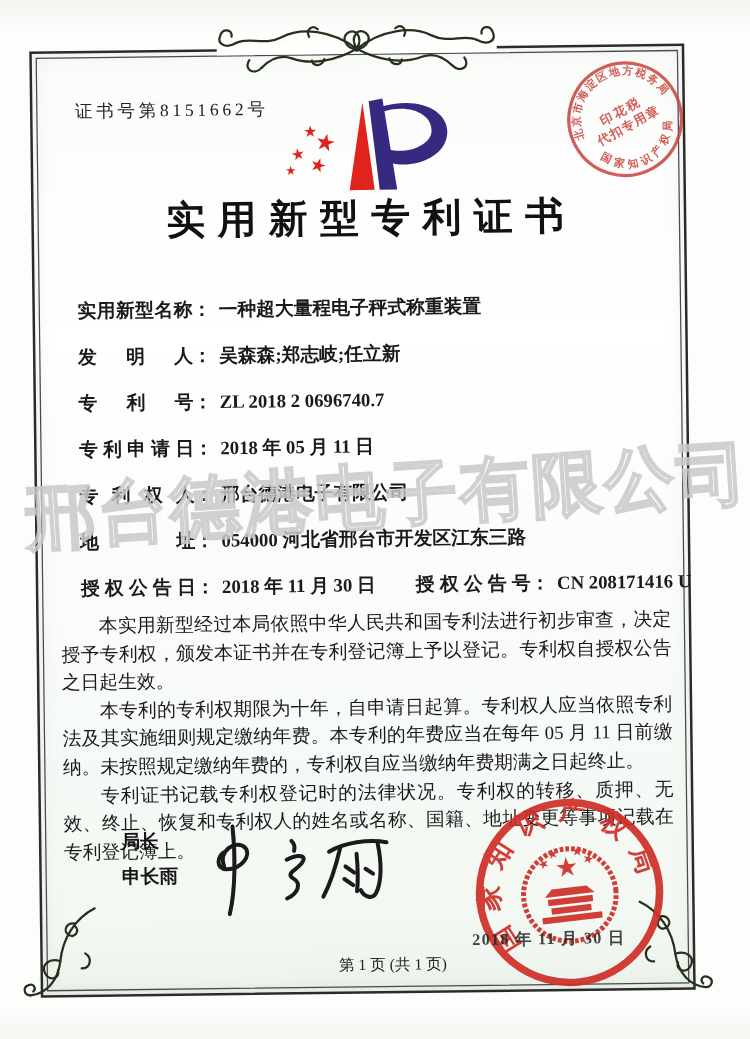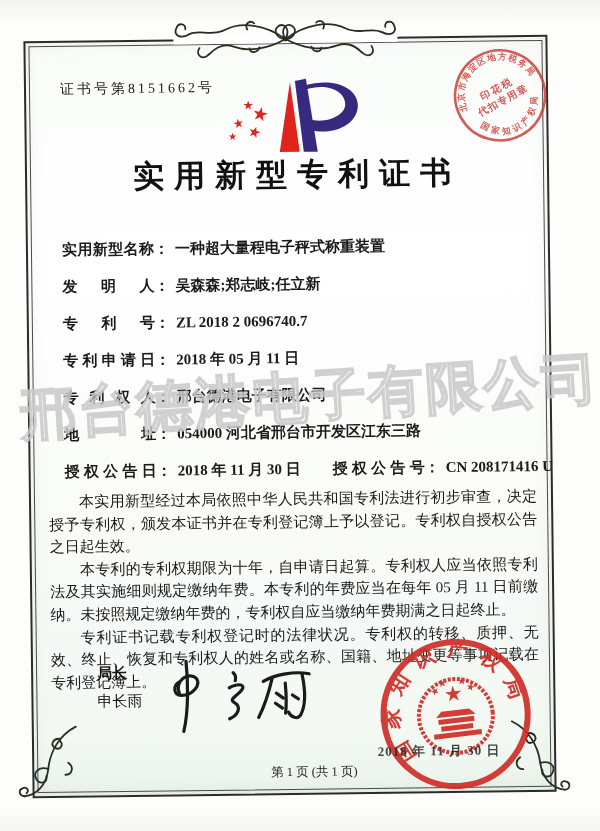--- a/index.html
+++ b/index.html
@@ -22,21 +22,21 @@
   .cert-no{left:36px;top:40px;font-size:14px;letter-spacing:3px;color:#222;}
   .title{left:10px;right:-10px;top:116px;text-align:center;font-size:31px;font-weight:600;letter-spacing:10px;color:#111;}
   .fields{left:36px;top:198px;right:14px;font-size:15px;font-weight:600;color:#1a1a1a;}
   .frow{height:22px;line-height:22px;margin-bottom:15px;position:relative;white-space:nowrap;}
   .flabel{display:inline-block;width:92px;text-align:justify;text-align-last:justify;vertical-align:top;}
   .fvalue{margin-left:6px;}
   .fgroup2{position:absolute;left:268px;top:0;}
   .paras{left:20px;top:450px;right:16px;font-size:15px;line-height:22.6px;color:#191919;text-align:justify;}
   .paras p{margin:0;text-indent:2em;}
   .sig-title{left:66px;top:624px;font-size:15px;font-weight:700;font-family:Liberation Sans, sans-serif;}
-  .sig-name{left:66px;top:652px;font-size:15px;font-weight:400;font-family:"Liberation Sans","DejaVu Sans",sans-serif;}
+  .sig-name{left:66px;top:652px;font-size:15px;font-weight:700;font-family:"Liberation Sans","DejaVu Sans",sans-serif;}
   .sig-svg{left:116px;top:612px;}
   .seal-svg{left:342px;top:596px;}
   .seal-date{left:326px;top:706px;width:162px;text-align:center;font-size:13px;color:rgba(40,40,40,.88);letter-spacing:1px;font-weight:600;}
   .footer{left:20px;right:-20px;top:726px;text-align:center;font-size:12.5px;color:#222;}
   .stamp-svg{left:424px;top:8px;}
   .watermark{
     left:-8px;top:322px;white-space:nowrap;font-size:56px;font-weight:700;letter-spacing:2px;
     font-family:"Liberation Sans","DejaVu Sans",sans-serif;
     color:rgba(255,255,255,0);-webkit-text-stroke:1.6px #c9c9c9;
     transform:rotate(-3deg);opacity:.85;

